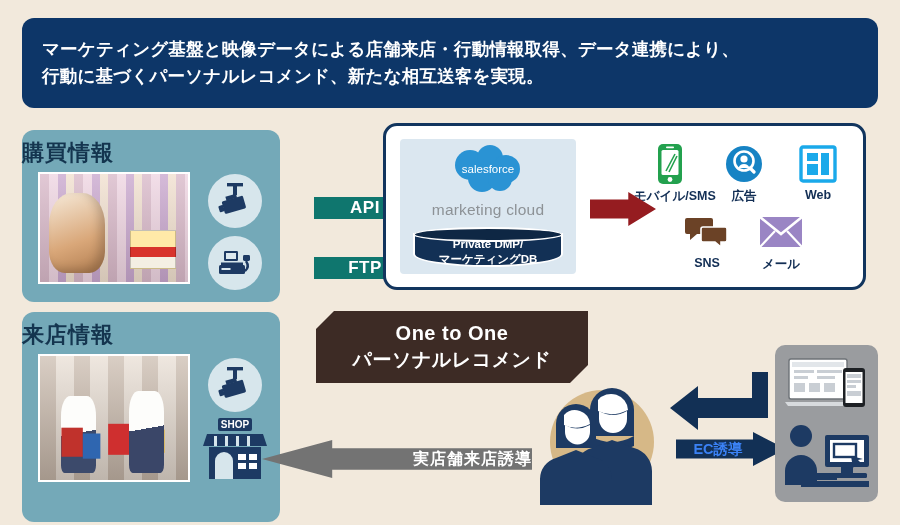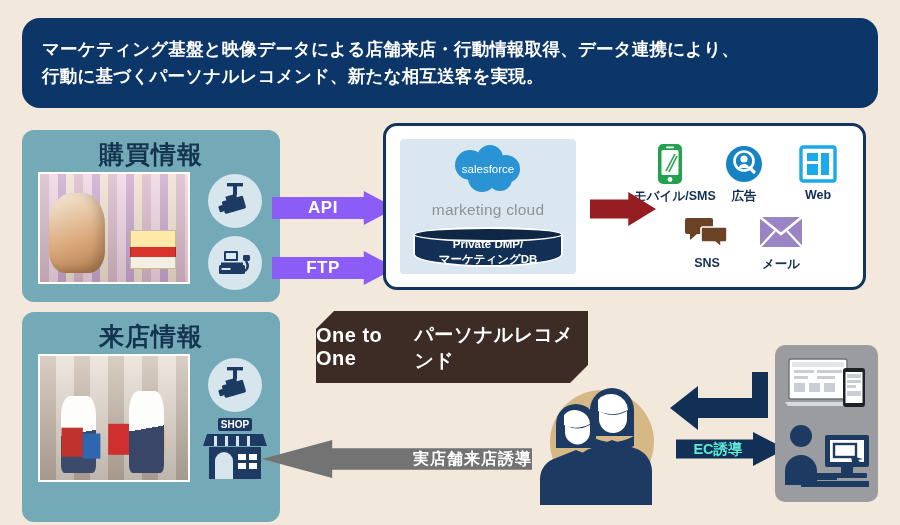--- a/index.html
+++ b/index.html
@@ -9,41 +9,41 @@
     font-family: "Liberation Sans", "DejaVu Sans", sans-serif;
     overflow: hidden;
   }
   #stage { position: relative; width: 900px; height: 525px; }
 
   
   .header-banner {
     position: absolute; left: 22px; top: 18px;
     width: 856px; height: 90px;
     background: #0d3668;
-    border-radius: 18px;
+    border-radius: 12px;
     display: flex; flex-direction: column;
     justify-content: center;
     padding: 0 20px;
   }
   .header-line {
     color: #ffffff; font-size: 17.5px; font-weight: 700;
     line-height: 1.55; letter-spacing: .2px; white-space: nowrap;
   }
 
   
   .teal-panel {
     position: absolute; background: #74a9b8;
     border-radius: 12px;
   }
   #panel-purchase { left: 22px; top: 130px; width: 258px; height: 172px; }
   #panel-visit    { left: 22px; top: 312px; width: 258px; height: 210px; }
   .panel-title {
     position: absolute; top: 8px; left: 0; width: 100%;
-    text-align: center; color: #14354f;
-    font-size: 25px; font-weight: 700; letter-spacing: 1px;
+    text-align: left; color: #14354f;
+    font-size: 22px; font-weight: 700; letter-spacing: 1px;
   }
 
   
   .photo {
     position: absolute; left: 16px; top: 42px;
     width: 152px; height: 112px;
     border: 2px solid #ffffff;
     overflow: hidden;
   }
   #panel-visit .photo { height: 128px; }
@@ -90,25 +90,26 @@
   
   .circ-icon {
     position: absolute; width: 54px; height: 54px;
     border-radius: 50%; background: #d7e6ec;
     display: flex; align-items: center; justify-content: center;
   }
 
   
   .arrow-red {
     position: absolute; height: 34px;
-    background: #8b5cf6;
+    background: #0f766e;
     display: flex; align-items: center; justify-content: center;
     clip-path: polygon(0 18%, 74% 18%, 74% 0, 100% 50%, 74% 100%, 74% 82%, 0 82%);
     color: #fff; font-size: 17px; font-weight: 700; letter-spacing: .5px;
     padding-right: 22px;
+    margin-left: 42px;
   }
   #arrow-api { left: 272px; top: 191px; width: 124px; }
   #arrow-ftp { left: 272px; top: 251px; width: 124px; }
   #arrow-to-channels {
     position: absolute; left: 590px; top: 192px; width: 66px; height: 34px;
     background: #951c20;
     clip-path: polygon(0 22%, 58% 22%, 58% 0, 100% 50%, 58% 100%, 58% 78%, 0 78%);
   }
 
   
@@ -160,21 +161,21 @@
   #chan-web    { left: 396px; top: 16px; }
   #chan-sns    { left: 285px; top: 84px; }
   #chan-mail   { left: 359px; top: 84px; }
 
   
   #one-to-one {
     position: absolute; left: 316px; top: 311px;
     width: 272px; height: 72px;
     background: #3d2b25;
     clip-path: polygon(18px 0, 100% 0, 100% calc(100% - 18px), calc(100% - 18px) 100%, 0 100%, 0 18px);
-    display: flex; 
+    display: flex; flex-direction: column;
     align-items: center; justify-content: center;
   }
   #one-to-one .l1 { color:#fff; font-size:20px; font-weight:700; letter-spacing:.5px; }
   #one-to-one .l2 { color:#fff; font-size:19px; font-weight:700; letter-spacing:.5px; margin-top:2px; }
 
   
   #people-group { position: absolute; left: 528px; top: 380px; width: 148px; height: 132px; }
 
   
   #arrow-store {
@@ -185,21 +186,21 @@
     padding-left: 54px;
   }
   #arrow-store .lbl { color:#fff; font-size:16px; font-weight:700; letter-spacing:1px; }
   #arrow-ec {
     position: absolute; left: 676px; top: 432px;
     width: 110px; height: 34px; background: #123055;
     clip-path: polygon(0 22%, 70% 22%, 70% 0, 100% 50%, 70% 100%, 70% 78%, 0 78%);
     display: flex; align-items: center; justify-content: center;
     padding-right: 26px;
   }
-  #arrow-ec .lbl { color:#5eead4; font-size:14.5px; font-weight:700; }
+  #arrow-ec .lbl { color:#3b82f6; font-size:14.5px; font-weight:700; }
   #arrow-elbow { position: absolute; left: 664px; top: 372px; width: 112px; height: 66px; }
 
   
   #ec-panel {
     position: absolute; left: 775px; top: 345px;
     width: 103px; height: 157px;
     background: #9a9c9f; border-radius: 10px;
   }
   .mock { position: absolute; left: 10px; top: 10px; width: 84px; height: 62px; }
   .pc-person { position: absolute; left: 6px; top: 78px; width: 92px; height: 72px; }

